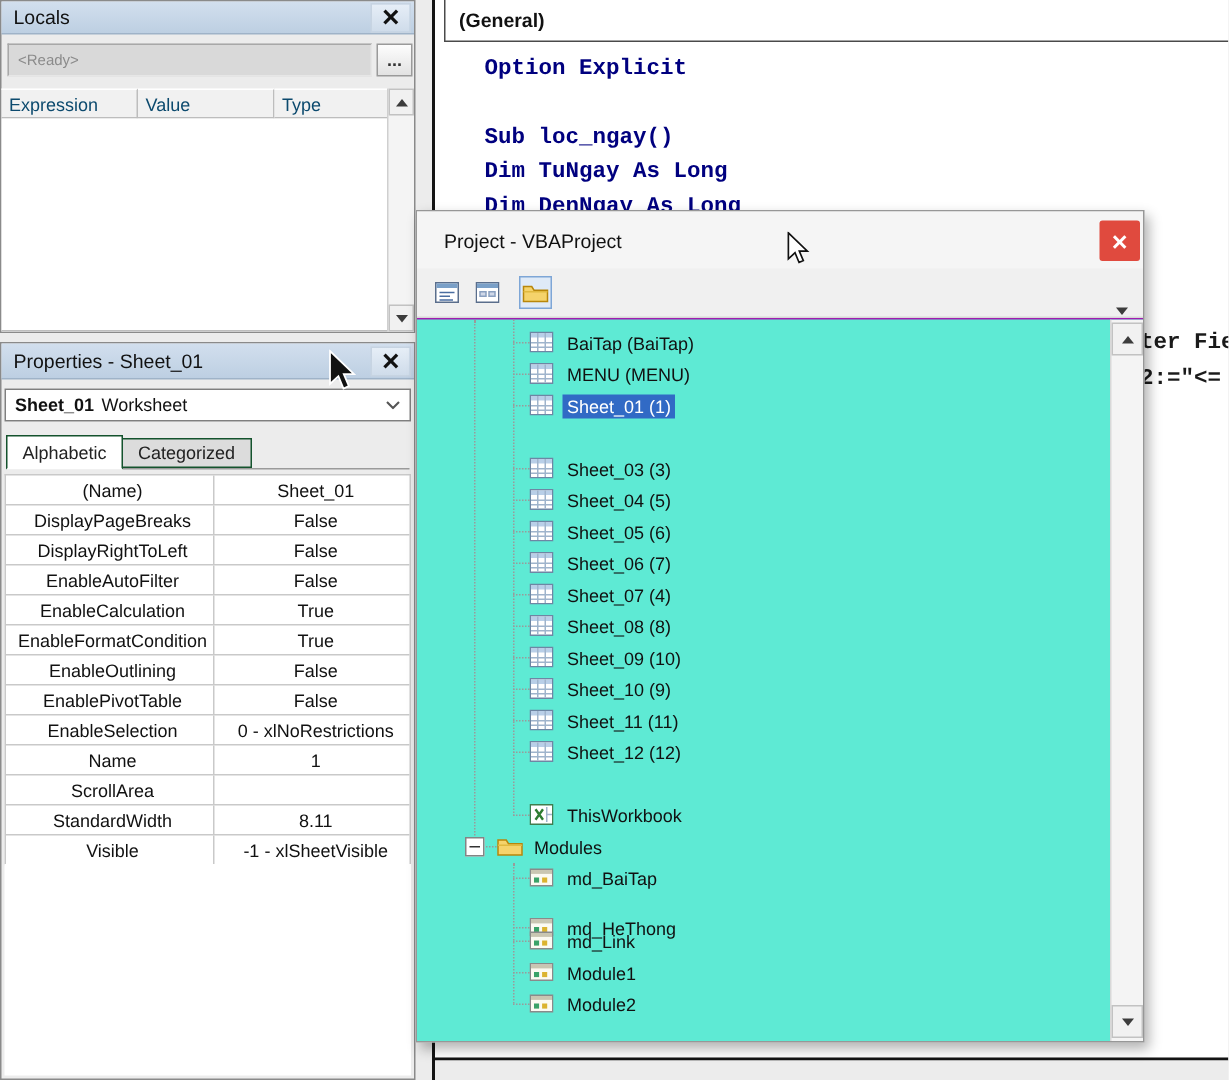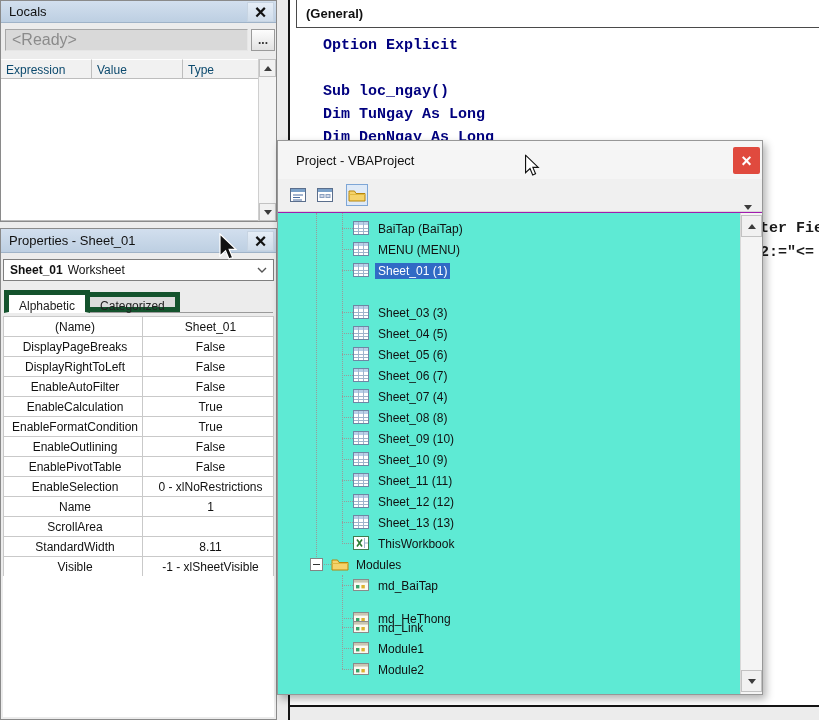--- a/index.html
+++ b/index.html
@@ -15,41 +15,41 @@
   .code-bottom{position:absolute;left:290px;top:705px;width:529px;height:2px;background:#141414;}
   .below-code{position:absolute;left:290px;top:707px;width:529px;height:13px;background:#ececec;}
 
   
   .panel{position:absolute;background:#ececec;border:1px solid #8a8a8a;box-sizing:border-box;}
   .titlebar{position:absolute;left:0;top:0;right:0;height:22px;background:linear-gradient(#d2dfee,#bdcfe2);border-bottom:1px solid #9fb3c8;display:flex;align-items:center;padding-left:8px;font-size:13px;color:#111;box-sizing:border-box;}
   .xbtn{position:absolute;right:2px;top:1px;width:27px;height:20px;display:flex;align-items:center;justify-content:center;font-size:20px;font-weight:700;color:#111;border:1px solid #c7d4e2;background:linear-gradient(#e6eef7,#cfdcea);box-sizing:border-box;cursor:default;line-height:1;}
 
   
   .locals{left:0;top:0;width:277px;height:222px;}
-  .ready-field{position:absolute;left:4px;top:28px;width:243px;height:22px;background:#d9d9d9;border:1px solid #a8a8a8;border-right-color:#e6e6e6;border-bottom-color:#e6e6e6;box-sizing:border-box;display:flex;align-items:center;padding-left:6px;font-size:16px;color:#8b8b8b;}
+  .ready-field{position:absolute;left:4px;top:28px;width:243px;height:22px;background:#d9d9d9;border:1px solid #a8a8a8;border-right-color:#e6e6e6;border-bottom-color:#e6e6e6;box-sizing:border-box;display:flex;align-items:center;padding-left:6px;font-size:10px;color:#8b8b8b;}
   .more-btn{position:absolute;left:250px;top:28px;width:24px;height:22px;background:linear-gradient(#fdfdfd,#e2e2e2);border:1px solid #9a9a9a;box-sizing:border-box;display:flex;align-items:center;justify-content:center;font-size:12px;color:#333;font-weight:700;}
   .lheaders{position:absolute;left:0;top:58px;height:20px;display:flex;}
   .lh{box-sizing:border-box;background:#f1f1f1;border-right:1px solid #bdbdbd;border-bottom:1px solid #bdbdbd;border-top:1px solid #fff;font-size:12px;color:#0c4a6e;padding:3px 0 0 5px;}
   .llist{position:absolute;left:0;top:78px;width:258px;height:142px;background:#fff;border-bottom:1px solid #bdbdbd;box-sizing:border-box;}
   .vscroll{position:absolute;right:0;top:58px;width:18px;height:162px;background:#f4f4f4;border-left:1px solid #cfcfcf;box-sizing:border-box;}
   .sbtn{position:absolute;left:0;width:17px;height:18px;background:#f1f1f1;border:1px solid #c2c2c2;box-sizing:border-box;display:flex;align-items:center;justify-content:center;}
   .sbtn.up{top:0;}
   .sbtn.down{bottom:0;}
   .tri-up{width:0;height:0;border-left:4px solid transparent;border-right:4px solid transparent;border-bottom:5px solid #3c3c3c;}
   .tri-down{width:0;height:0;border-left:4px solid transparent;border-right:4px solid transparent;border-top:5px solid #3c3c3c;}
 
   
   .props{left:0;top:228px;width:277px;height:492px;}
   .props .titlebar{height:24px;}
   .props .xbtn{top:2px;}
   .objcombo{position:absolute;left:2px;top:30px;width:271px;height:22px;background:#fff;border:1px solid #7f7f7f;box-sizing:border-box;display:flex;align-items:center;padding-left:6px;font-size:12px;color:#111;}
   .objcombo .oname{font-weight:700;margin-right:5px;}
   .objcombo .chev{position:absolute;right:6px;top:7px;}
   .ptabs{position:absolute;left:3px;top:59px;right:3px;height:24px;display:flex;align-items:flex-end;border-bottom:1px solid #9a9a9a;}
-  .ptab{box-sizing:border-box;font-size:12px;color:#222;padding:4px 10px 1px 10px;border:5px solid #14532d;}
+  .ptab{box-sizing:border-box;font-size:12px;color:#222;padding:4px 10px 1px 10px;border:1px solid #14532d;}
   .ptab.active{background:#fff;border-bottom:1px solid #fff;margin-bottom:-1px;height:23px;}
   .ptab.inactive{background:#dcdcdc;border-left:none;height:20px;padding-top:2px;}
   .pgrid{position:absolute;left:2px;top:87px;width:271px;background:#fff;border:1px solid #c9c9c9;border-bottom:none;box-sizing:border-box;}
   .prow{display:flex;height:20px;box-sizing:border-box;border-bottom:1px solid #c9c9c9;text-align:center;}
   .pname{width:139px;box-sizing:border-box;border-right:1px solid #c9c9c9;font-size:12px;color:#111;padding:3px 0 0 4px;overflow:hidden;white-space:nowrap;}
   .pval{flex:1;font-size:12px;color:#111;padding:3px 0 0 5px;overflow:hidden;white-space:nowrap;}
   .pgrid-rest{position:absolute;left:2px;top:347px;width:271px;bottom:2px;background:#fff;box-sizing:border-box;}
 
   
   .project{left:277px;top:140px;width:486px;height:555px;background:#f2f2f2;border:1px solid #979797;box-sizing:border-box;box-shadow:3px 4px 8px rgba(0,0,0,0.3);z-index:10;}
@@ -346,26 +346,20 @@
             <use href="#i-sheet"></use>
           </svg>
           <span class="tlabel">Sheet_11 (11)</span>
         </div>
       <div class="trow" style="top:278px">
           <svg class="ticon" width="16" height="14">
             <use href="#i-sheet"></use>
           </svg>
           <span class="tlabel">Sheet_12 (12)</span>
         </div>
-      <div class="trow" style="top:299px">
-          <svg class="ticon" width="16" height="14">
-            <use href="#i-sheet"></use>
-          </svg>
-          <span class="tlabel">Sheet_13 (13)</span>
-        </div>
       <div class="trow" style="top:320px">
           <svg class="ticon" width="16" height="14">
             <use href="#i-workbook"></use>
           </svg>
           <span class="tlabel">ThisWorkbook</span>
         </div>
       <div class="trow mods" style="top:341px">
           <span class="minusbox">
             <span class="minus"></span>
           </span>

